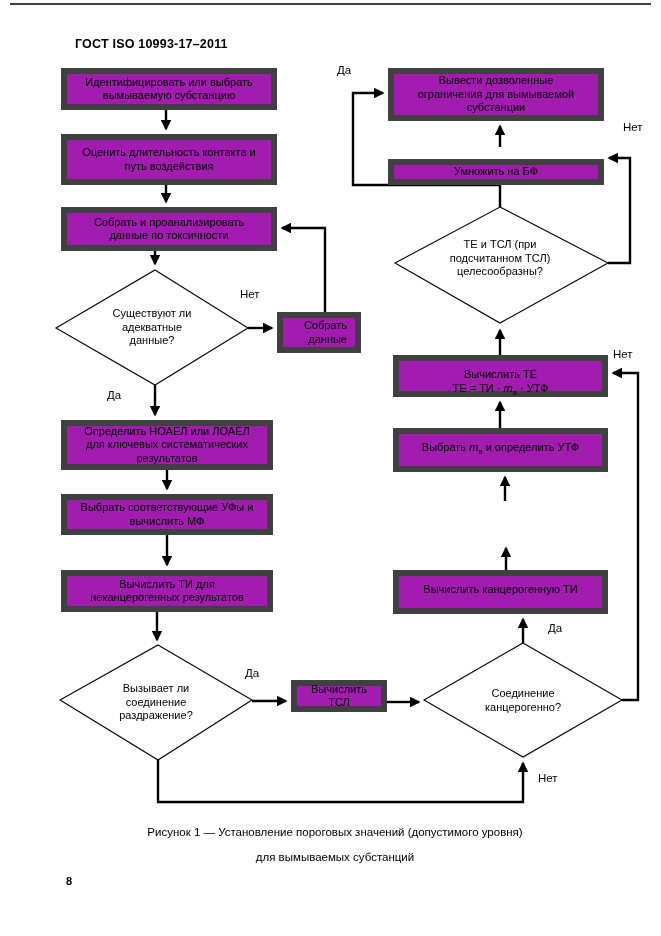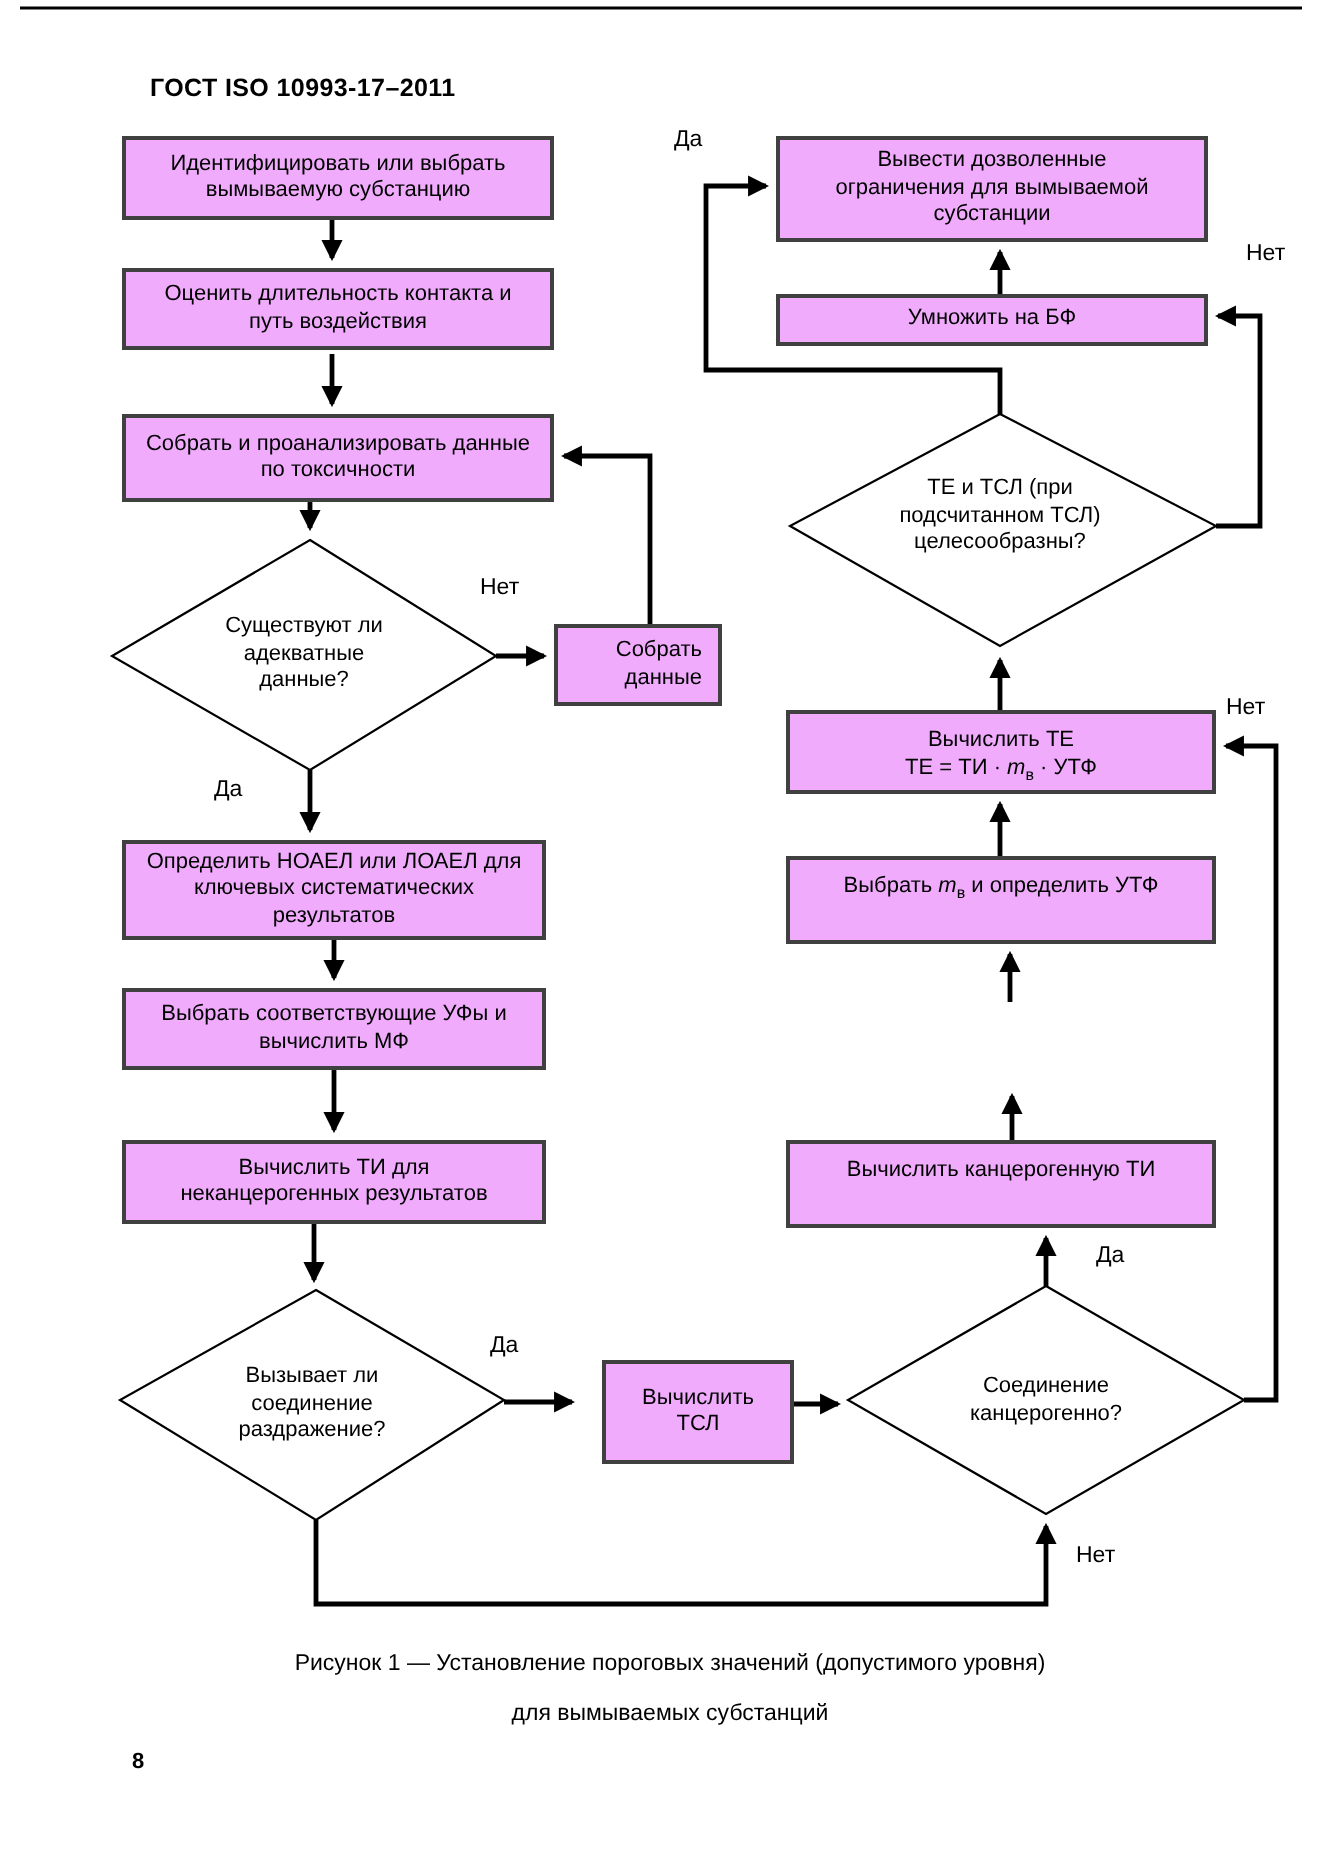--- a/index.html
+++ b/index.html
@@ -1,19 +1,19 @@
 <!DOCTYPE html>
 <html><head>
 <meta charset="utf-8">
 <style>
   html,body{margin:0;padding:0;background:#fff;}
   .page{position:relative;width:661px;height:936px;background:#fff;overflow:hidden;
         font-family:"Liberation Sans",sans-serif;color:#000;}
   .svglayer{position:absolute;left:0;top:0;width:661px;height:936px;}
-  .box{position:absolute;box-sizing:border-box;border:2px solid #404040;background:#f0abfc;
+  .box{position:absolute;box-sizing:border-box;border:6px solid #404040;background:#a21caf;
        display:flex;align-items:center;justify-content:center;text-align:center;
        font-size:11px;line-height:13.5px;padding:2px 8px;}
   .box.topalign{align-items:flex-start;padding-top:7px;}
   .dtext{position:absolute;text-align:center;font-size:11px;line-height:13.5px;}
   .lbl{position:absolute;font-size:11.5px;}
   .hdr{position:absolute;left:75px;top:37px;font-size:12.5px;font-weight:bold;letter-spacing:.2px;}
   .caption{position:absolute;left:60px;width:550px;text-align:center;font-size:11.5px;}
   .pagenum{position:absolute;left:66px;top:875px;font-size:11px;font-weight:bold;}
   .formulabox{flex-direction:column;justify-content:space-between;padding:7px 6px 8px 6px;}
   i{font-style:italic;}
@@ -62,30 +62,30 @@
         <polygon points="158,645 252,700 158,760 60,700"></polygon>
         <polygon points="523,643 622,700 523,757 424,700"></polygon>
         <polygon points="500,207 608,263 500,323 395,263"></polygon>
       </g>
     </g>
   </svg>
 
   <div class="hdr">ГОСТ ISO 10993-17–2011</div>
 
   <div class="box" style="left:61px;top:68px;width:216px;height:42px;">Идентифицировать или выбрать вымываемую субстанцию</div>
-  <div class="box" style="left:61px;top:134px;width:216px;height:41px;">Оценить длительность контакта и путь воздействия</div>
+  <div class="box" style="left:61px;top:134px;width:216px;height:51px;">Оценить длительность контакта и путь воздействия</div>
   <div class="box" style="left:61px;top:207px;width:216px;height:44px;">Собрать и проанализировать данные по токсичности</div>
   <div class="box" style="left:277px;top:312px;width:84px;height:41px;text-align:right;">Собрать данные</div>
   <div class="box" style="left:61px;top:420px;width:212px;height:50px;">Определить НОАЕЛ или ЛОАЕЛ для ключевых систематических результатов</div>
   <div class="box" style="left:61px;top:494px;width:212px;height:41px;">Выбрать соответствующие УФы и вычислить МФ</div>
   <div class="box" style="left:61px;top:570px;width:212px;height:42px;padding:2px 16px;">Вычислить ТИ для неканцерогенных результатов</div>
-  <div class="box" style="left:301px;top:680px;width:96px;height:52px;padding:2px 12px;">Вычислить ТСЛ</div>
+  <div class="box" style="left:291px;top:680px;width:96px;height:32px;padding:2px 12px;">Вычислить ТСЛ</div>
 
   <div class="box" style="left:388px;top:68px;width:216px;height:53px;padding:2px 20px;">Вывести дозволенные ограничения для вымываемой субстанции</div>
-  <div class="box" style="left:388px;top:147px;width:216px;height:26px;">Умножить на БФ</div>
+  <div class="box" style="left:388px;top:159px;width:216px;height:26px;">Умножить на БФ</div>
 
   <div class="box formulabox" style="left:393px;top:355px;width:215px;height:42px;">
     <div>Вычислить ТЕ</div>
     <div><span>ТЕ = ТИ · </span><i>m</i><sub>в</sub><span> · УТФ</span></div>
   </div>
 
   <div class="box topalign" style="left:393px;top:428px;width:215px;height:44px;">
     <div><span>Выбрать </span><i>m</i><sub>в</sub><span> и определить УТФ</span></div>
   </div>
 

